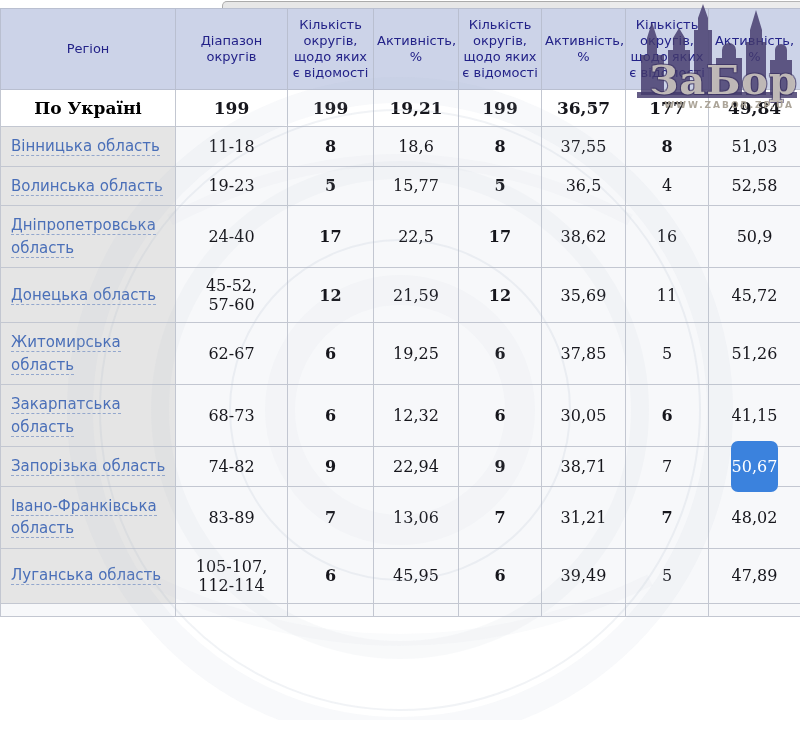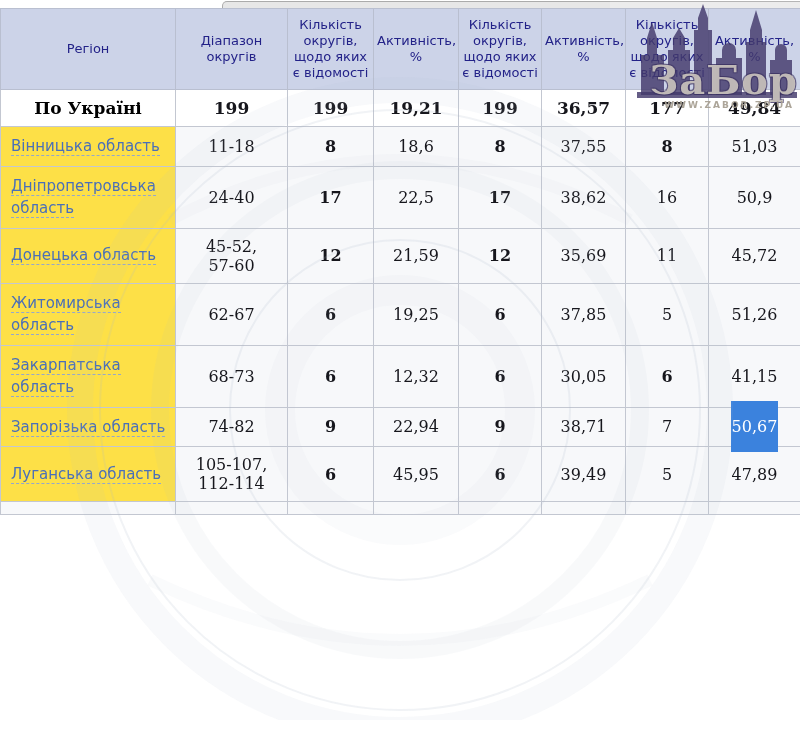--- a/index.html
+++ b/index.html
@@ -40,29 +40,29 @@
     background:#ffffff;font-weight:bold;font-size:17px;
     height:24px;padding:6px 4px;
   }
   tr.summary td.region-cell{
     font-family:"DejaVu Serif","Liberation Serif",serif;
     text-align:center;color:#000;
   }
   td.region-cell{
     text-align:left;padding-left:10px;padding-right:4px;
     font-family:"DejaVu Sans","Liberation Sans",sans-serif;
-    font-size:15px;background:#fde047;
+    font-size:15px;background:#e5e5e5;
   }
   td.range-cell{white-space:pre-line;}
   td .bold, td.bold{font-weight:bold;}
   a.region-link{
     color:#4a6fb8;text-decoration:none;cursor:pointer;
     border-bottom:1px dashed #93a7cd;line-height:1.5;
   }
-  span.sel{background:#3b82dd;color:#ffffff;padding:16px 1px;}
+  span.sel{background:#3b82dd;color:#ffffff;padding:16px 1px;border-radius:7px;}
   tr.partial td{height:8px;padding:2px;}
 
   
   .wm{position:absolute;z-index:5;pointer-events:none;}
   .wm-seal{left:30px;top:60px;width:740px;height:660px;opacity:0.55;}
   .wm-logo{right:0;top:0;width:165px;height:120px;}
   .wm-logo-name{
     position:absolute;right:2px;top:56px;
     font-family:"DejaVu Serif","Liberation Serif",serif;
     font-size:40px;font-weight:bold;letter-spacing:1px;
@@ -125,20 +125,32 @@
     <td class="range-cell">11-18</td>
     <td class="bold">8</td>
     <td>18,6</td>
     <td class="bold">8</td>
     <td>37,55</td>
     <td class="bold">8</td>
     <td>51,03</td>
   </tr>
       <tr>
     <td class="region-cell">
+      <a class="region-link" href="#">Волинська область</a>
+    </td>
+    <td class="range-cell">19-23</td>
+    <td class="bold">5</td>
+    <td>15,77</td>
+    <td class="bold">5</td>
+    <td>36,5</td>
+    <td>4</td>
+    <td>52,58</td>
+  </tr>
+      <tr>
+    <td class="region-cell">
       <a class="region-link" href="#">Дніпропетровська область</a>
     </td>
     <td class="range-cell">24-40</td>
     <td class="bold">17</td>
     <td>22,5</td>
     <td class="bold">17</td>
     <td>38,62</td>
     <td>16</td>
     <td>50,9</td>
   </tr>
@@ -183,20 +195,32 @@
     <td class="region-cell">
       <a class="region-link" href="#">Запорізька область</a>
     </td>
     <td class="range-cell">74-82</td>
     <td class="bold">9</td>
     <td>22,94</td>
     <td class="bold">9</td>
     <td>38,71</td>
     <td>7</td>
     <td><span class="sel">50,67</span></td>
+  </tr>
+      <tr>
+    <td class="region-cell">
+      <a class="region-link" href="#">Івано-Франківська область</a>
+    </td>
+    <td class="range-cell">83-89</td>
+    <td class="bold">7</td>
+    <td>13,06</td>
+    <td class="bold">7</td>
+    <td>31,21</td>
+    <td class="bold">7</td>
+    <td>48,02</td>
   </tr>
       <tr>
     <td class="region-cell">
       <a class="region-link" href="#">Луганська область</a>
     </td>
     <td class="range-cell">105-107,
 112-114</td>
     <td class="bold">6</td>
     <td>45,95</td>
     <td class="bold">6</td>

